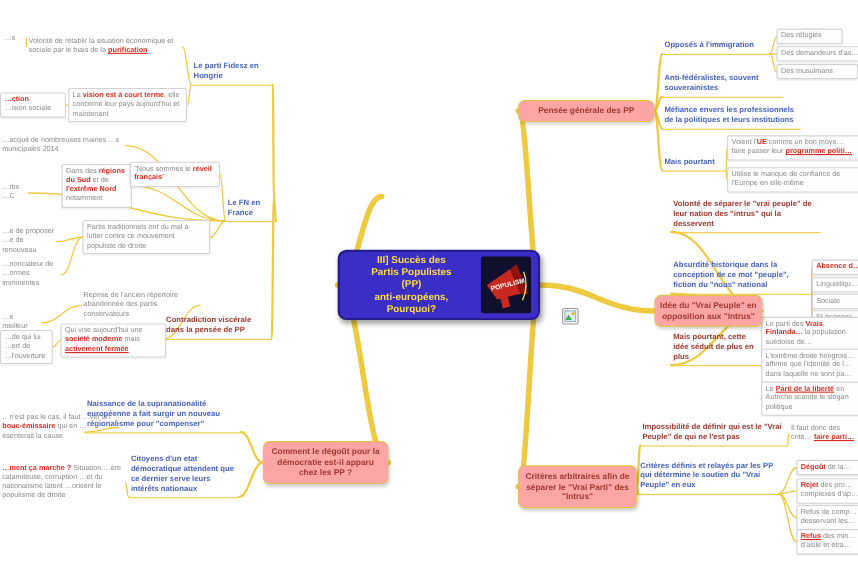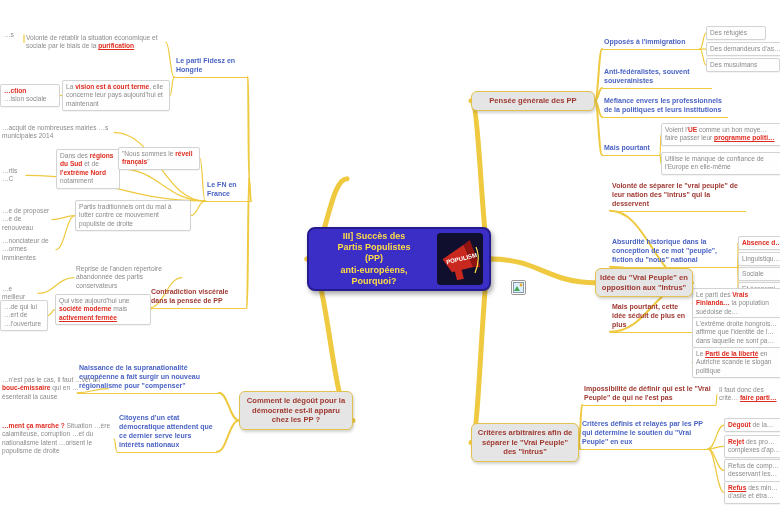--- a/index.html
+++ b/index.html
@@ -5,21 +5,21 @@
   html,body{margin:0;padding:0;background:#fff;}
   #stage{position:relative;width:780px;height:516px;background:#ffffff;overflow:hidden;
          font-family:"Liberation Sans",sans-serif;}
   #edges{position:absolute;left:0;top:0;z-index:0;}
   .node{position:absolute;z-index:2;font-size:6.6px;line-height:1.28;color:#8B8B8B;}
   .s-box{background:#FEFEFE;border:1px solid #D3D3D3;border-radius:2px;padding:2px 3px;
          box-shadow:0 1px 1px rgba(0,0,0,.05);}
   .s-plain{padding:1px 2px;}
   .s-blue{color:#4A63C4;font-weight:700;font-size:7px;border-bottom:1.6px solid #EFC93F;padding:0 2px 2px;}
   .s-maroon{color:#A03A33;font-weight:700;font-size:7px;border-bottom:1.6px solid #EFC93F;padding:0 2px 2px;}
-  .s-main{background:#e5e5e5;border:1.4px solid #E2C24A;border-radius:6px;color:#A03A33;
+  .s-main{background:#fca5a5;border:1.4px solid #E2C24A;border-radius:6px;color:#A03A33;
           font-weight:700;font-size:7.6px;text-align:center;padding:4px;box-shadow:1px 2px 3px rgba(0,0,0,.18);z-index:3;}
   .hl{color:#DF2B1F;font-weight:700;}
   .ul{text-decoration:underline;}
   #center-node{position:absolute;left:307px;top:227px;width:184px;height:64px;background:#3B2EC6;
                border:2px solid #241C8E;border-radius:8px;z-index:4;display:flex;align-items:center;
                box-shadow:2px 3px 5px rgba(0,0,0,.35);box-sizing:border-box;}
   #center-title{flex:1;color:#FFDE45;font-weight:700;font-size:9px;line-height:1.25;text-align:center;
                 white-space:pre-line;padding-left:4px;}
   #mega{width:46px;height:52px;margin:0 6px 0 2px;border-radius:3px;flex:none;}
   #attach-icon{position:absolute;left:511px;top:280px;width:13px;height:13px;z-index:5;background:#fff;
@@ -121,21 +121,21 @@
     <div class="node s-blue" style="left: 205px; top: 181px; width: 42px;"><span>Le FN en France</span></div>
     <div class="node s-plain" style="left: 0px; top: 166px; width: 22px;"><span>…rtis</span><br><span>…C</span></div>
     <div class="node s-box" style="left: 75px; top: 200px; width: 108px;"><span>Partis traditionnels ont du mal à lutter contre ce mouvement populiste de droite</span></div>
     <div class="node s-plain" style="left: 0px; top: 206px; width: 48px;"><span>…e de proposer</span><br><span>…e de renouveau</span></div>
     <div class="node s-plain" style="left: 0px; top: 236px; width: 52px;"><span>…nonciateur de</span><br><span>…ormes imminentes</span></div>
     <div class="node s-maroon" style="left: 149px; top: 288px; width: 94px;"><span>Contradiction viscérale dans la pensée de PP</span></div>
     <div class="node s-plain" style="left: 74px; top: 264px; width: 104px;"><span>Reprise de l'ancien répertoire abandonnée des partis conservateurs</span></div>
     <div class="node s-box" style="left: 55px; top: 294px; width: 88px;"><span>Qui vise aujourd'hui une </span><span class="hl">société moderne</span><span> mais </span><span class="hl ul">activement fermée</span></div>
     <div class="node s-plain" style="left: 0px; top: 284px; width: 34px;"><span>…e meilleur</span></div>
     <div class="node s-box" style="left: 0px; top: 300px; width: 40px;"><span>…de qui lui</span><br><span>…ert de</span><br><span>…l'ouverture</span></div>
-    <div class="node s-main" style="left: 239px; top: 391px; width: 104px;"><span>Comment le dégoût pour la démocratie est-il apparu chez les PP ?</span></div>
+    <div class="node s-main" style="left: 239px; top: 401px; width: 104px;"><span>Comment le dégoût pour la démocratie est-il apparu chez les PP ?</span></div>
     <div class="node s-blue" style="left: 77px; top: 364px; width: 138px;"><span>Naissance de la supranationalité européenne a fait surgir un nouveau régionalisme pour "compenser"</span></div>
     <div class="node s-blue" style="left: 117px; top: 414px; width: 96px;"><span>Citoyens d'un etat démocratique attendent que ce dernier serve leurs intérêts nationaux</span></div>
     <div class="node s-plain" style="left: 0px; top: 375px; width: 104px;"><span>…n'est pas le cas, il faut …ver un </span><span class="hl">bouc-émissaire</span><span> qui en …ésenterait la cause</span></div>
     <div class="node s-plain" style="left: 0px; top: 421px; width: 110px;"><span class="hl">…ment ça marche ?</span><span>  Situation …ère calamiteuse, corruption …et du nationalisme latent …orisent le populisme de droite</span></div>
     <div class="node s-main" style="left: 471px; top: 91px; width: 114px;"><span>Pensée générale des PP</span></div>
     <div class="node s-blue" style="left: 602px; top: 38px; width: 94px;"><span>Opposés à l'immigration</span></div>
     <div class="node s-box" style="left: 706px; top: 26px; width: 52px;"><span>Des réfugiés</span></div>
     <div class="node s-box" style="left: 706px; top: 42px; width: 72px;"><span>Des demandeurs d'as…</span></div>
     <div class="node s-box" style="left: 706px; top: 58px; width: 66px;"><span>Des musulmans</span></div>
     <div class="node s-blue" style="left: 602px; top: 68px; width: 106px;"><span>Anti-fédéralistes, souvent souverainistes</span></div>
@@ -147,21 +147,21 @@
     <div class="node s-maroon" style="left: 610px; top: 182px; width: 132px;"><span>Volonté de séparer le "vrai peuple" de leur nation des "intrus" qui la desservent</span></div>
     <div class="node s-blue" style="left: 610px; top: 238px; width: 124px;"><span>Absurdité historique dans la conception de ce mot "peuple", fiction du "nous" national</span></div>
     <div class="node s-box" style="left: 738px; top: 236px; width: 42px;"><span class="hl">Absence d…</span></div>
     <div class="node s-box" style="left: 738px; top: 252px; width: 42px;"><span>Linguistiqu…</span></div>
     <div class="node s-box" style="left: 738px; top: 267px; width: 36px;"><span>Sociale</span></div>
     <div class="node s-box" style="left: 738px; top: 282px; width: 42px;"><span>Et économi…</span></div>
     <div class="node s-maroon" style="left: 610px; top: 303px; width: 82px;"><span>Mais pourtant, cette idée séduit de plus en plus</span></div>
     <div class="node s-box" style="left: 692px; top: 288px; width: 86px;"><span>Le parti des </span><span class="hl">Vrais Finlanda…</span><span> la population suédoise de…</span></div>
     <div class="node s-box" style="left: 692px; top: 317px; width: 86px;"><span>L'extrême droite hongrois… affirme que l'identité de l… dans laquelle ne sont pa…</span></div>
     <div class="node s-box" style="left: 692px; top: 347px; width: 86px;"><span>Le </span><span class="hl ul">Parti de la liberté</span><span> en Autriche scande le slogan politique</span></div>
-    <div class="node s-main" style="left: 471px; top: 423px; width: 98px;"><span>Critères arbitraires afin de séparer le "Vrai Peuple" des "Intrus"</span></div>
+    <div class="node s-main" style="left: 471px; top: 423px; width: 98px;"><span>Critères arbitraires afin de séparer le "Vrai Parti" des "Intrus"</span></div>
     <div class="node s-maroon" style="left: 582px; top: 385px; width: 130px;"><span>Impossibilité de définir qui est le "Vrai Peuple" de qui ne l'est pas</span></div>
     <div class="node s-plain" style="left: 717px; top: 385px; width: 62px;"><span>Il faut donc des critè… </span><span class="hl ul">faire parti…</span></div>
     <div class="node s-blue" style="left: 580px; top: 420px; width: 124px;"><span>Critères définis et relayés par les PP qui détermine le soutien du "Vrai Peuple" en eux</span></div>
     <div class="node s-box" style="left: 724px; top: 418px; width: 54px;"><span class="hl">Dégoût</span><span> de la…</span></div>
     <div class="node s-box" style="left: 724px; top: 435px; width: 54px;"><span class="hl">Rejet</span><span> des pro… complexes d'ap…</span></div>
     <div class="node s-box" style="left: 724px; top: 459px; width: 54px;"><span>Refus de comp… desservant les…</span></div>
     <div class="node s-box" style="left: 724px; top: 481px; width: 54px;"><span class="hl ul">Refus</span><span> des min… d'asile et étra…</span></div>
   </div>
 
 </body></html>

